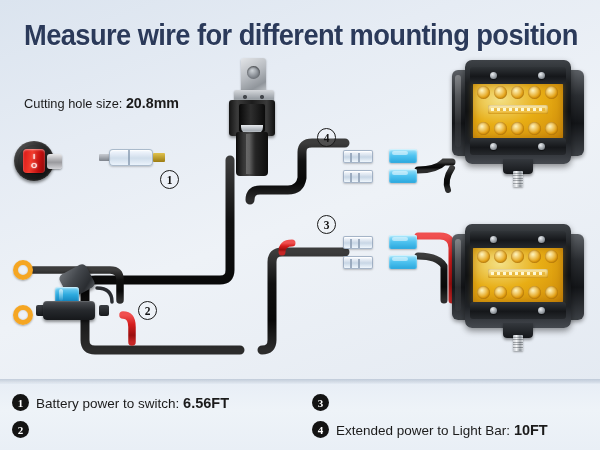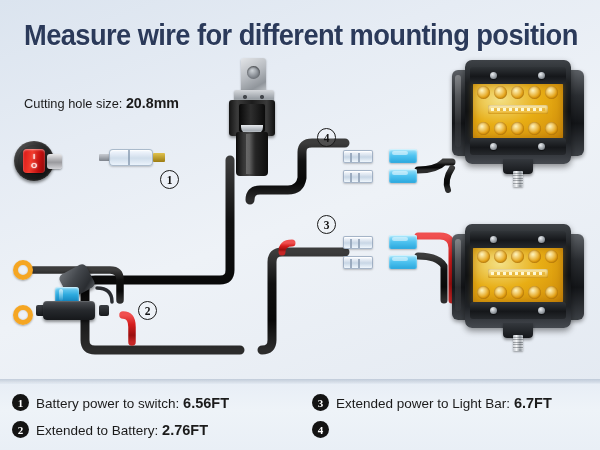--- a/index.html
+++ b/index.html
@@ -533,29 +533,28 @@
 
   <div class="legend">
 
     <div class="legend-col col-a">
       <div class="legend-row">
         <div class="badge">1</div>
         <div class="legend-text"><span>Battery power to switch: </span><b>6.56FT</b></div>
       </div>
       <div class="legend-row">
         <div class="badge">2</div>
-        <div class="legend-text"><span>Extended to Battery: </span><b>2.76FT</b></div>
       </div>
     </div>
 
     <div class="legend-col col-b">
       <div class="legend-row">
         <div class="badge">3</div>
-        <div class="legend-text"><span>Extended power to Light Bar: </span><b>6.7FT</b></div>
       </div>
       <div class="legend-row">
         <div class="badge">4</div>
+        <div class="legend-text"><span>Extended power to Light Bar: </span><b>10FT</b></div>
       </div>
     </div>
 
   </div>
 
 </div>
 
 </body></html>

